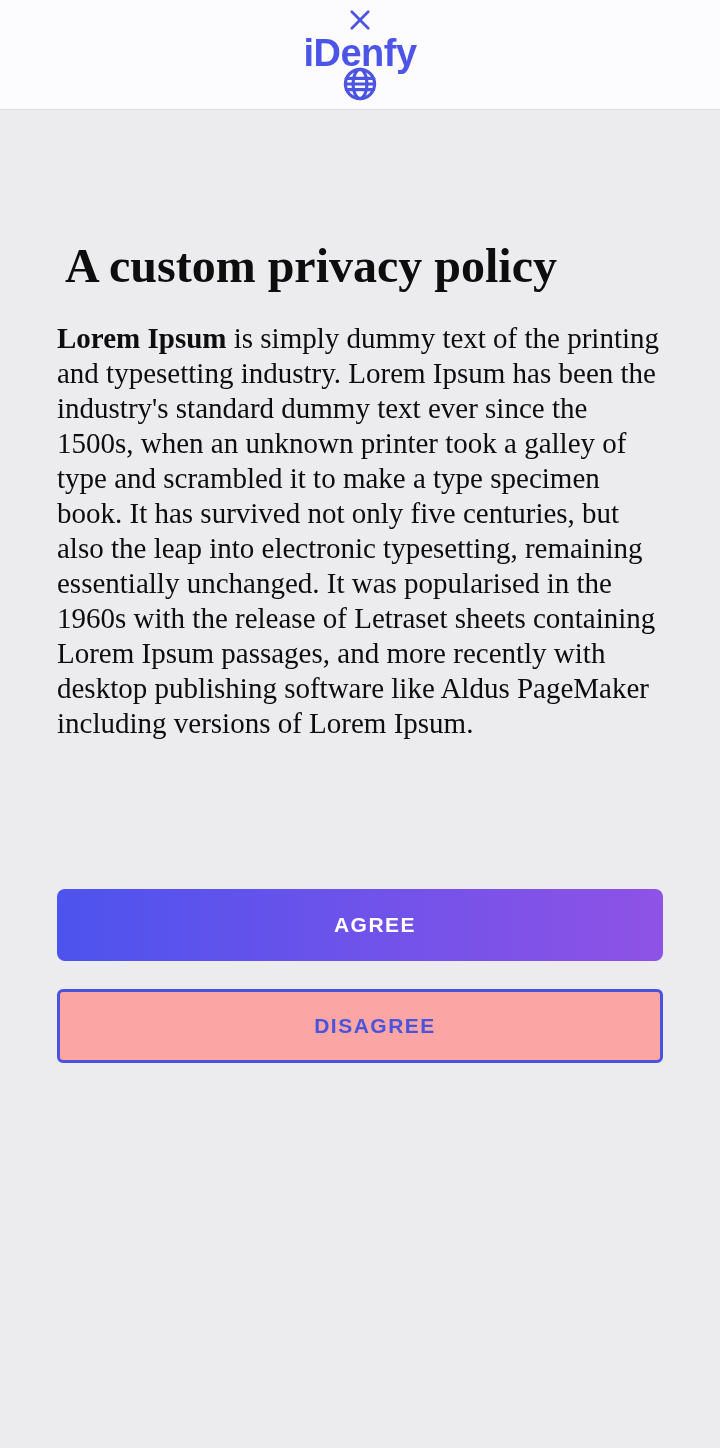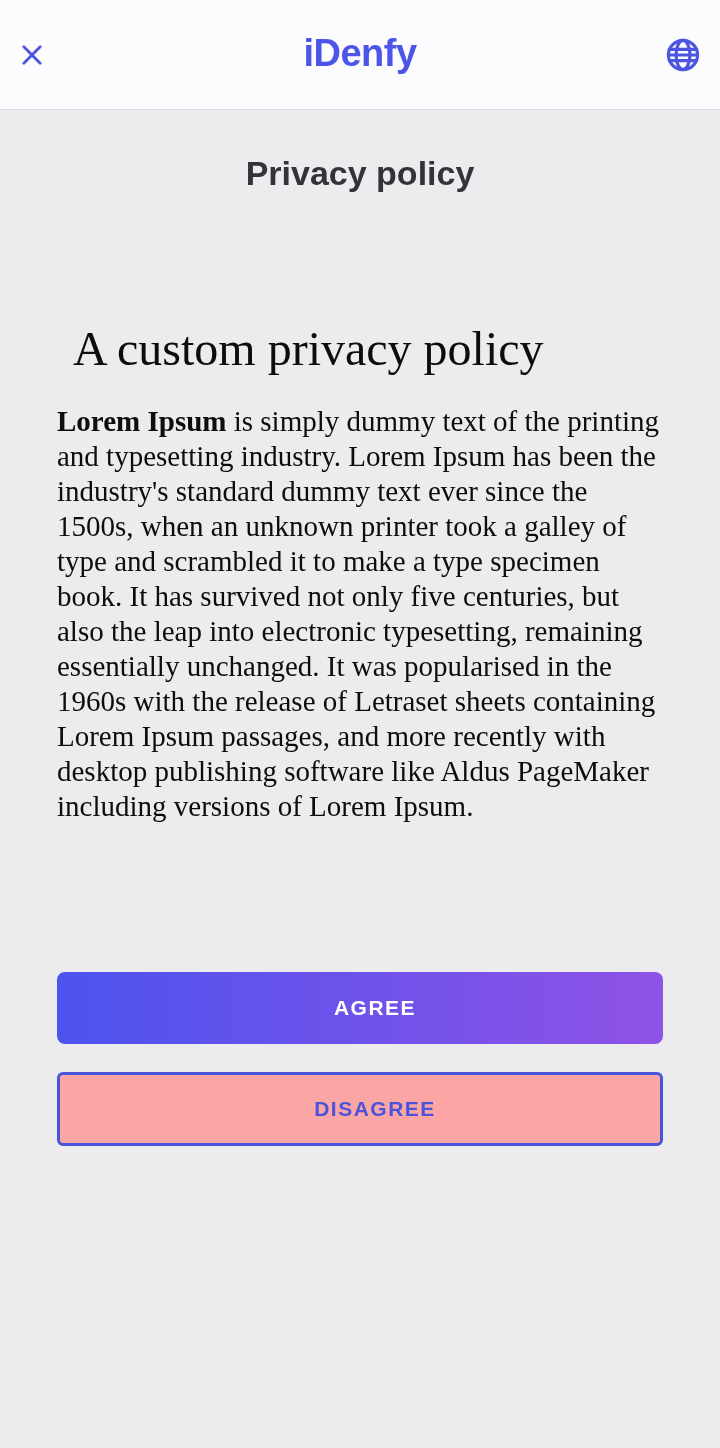--- a/index.html
+++ b/index.html
@@ -15,20 +15,21 @@
   
   .header {
     height: 110px;
     background: #fcfcfe;
     border-bottom: 1px solid #dcdce2;
     display: flex;
     align-items: center;
     justify-content: space-between;
     padding: 0 12px;
     position: relative;
+    flex-direction: column;
   }
   .icon-btn {
     background: none;
     border: none;
     padding: 6px;
     cursor: pointer;
     display: flex;
     align-items: center;
     justify-content: center;
   }
@@ -49,23 +50,23 @@
   .page-title {
     margin: 44px 0 0;
     text-align: center;
     font-size: 34px;
     font-weight: 700;
     color: #34333c;
   }
 
   .doc { color: #0d0d0d; font-family: "Liberation Serif", serif; }
   .doc-h1 {
-    margin: 128px 16px 0;
+    margin: 128px 8px 0;
     font-size: 48px;
-    font-weight: 400;
+    font-weight: 700;
     line-height: 1.15;
   }
   .doc-h2 {
     margin: 49px 0 0;
     font-size: 32px;
     font-weight: 700;
     line-height: 1.15;
   }
   .doc-list {
     margin: 40px 0 0;
@@ -128,21 +129,20 @@
       <circle cx="12" cy="12" r="9.2"></circle>
       <ellipse cx="12" cy="12" rx="4.4" ry="9.2"></ellipse>
       <line x1="3.4" y1="8.4" x2="20.6" y2="8.4"></line>
       <line x1="2.8" y1="12" x2="21.2" y2="12"></line>
       <line x1="3.4" y1="15.6" x2="20.6" y2="15.6"></line>
     </svg>
   </button>
 </header>
 
 <main class="main">
-  <h3 class="page-title">Privacy policy</h3>
 
   <div class="doc">
     <h1 class="doc-h1">A custom privacy policy</h1>
 
 
     <p class="doc-para"><span class="lead">Lorem Ipsum</span><span> is simply dummy text of the printing and typesetting industry. Lorem Ipsum has been the industry's standard dummy text ever since the 1500s, when an unknown printer took a galley of type and scrambled it to make a type specimen book. It has survived not only five centuries, but also the leap into electronic typesetting, remaining essentially unchanged. It was popularised in the 1960s with the release of Letraset sheets containing Lorem Ipsum passages, and more recently with desktop publishing software like Aldus PageMaker including versions of Lorem Ipsum.</span></p>
   </div>
 
   <button class="btn btn-agree">AGREE</button>
   <button class="btn btn-disagree">DISAGREE</button>

